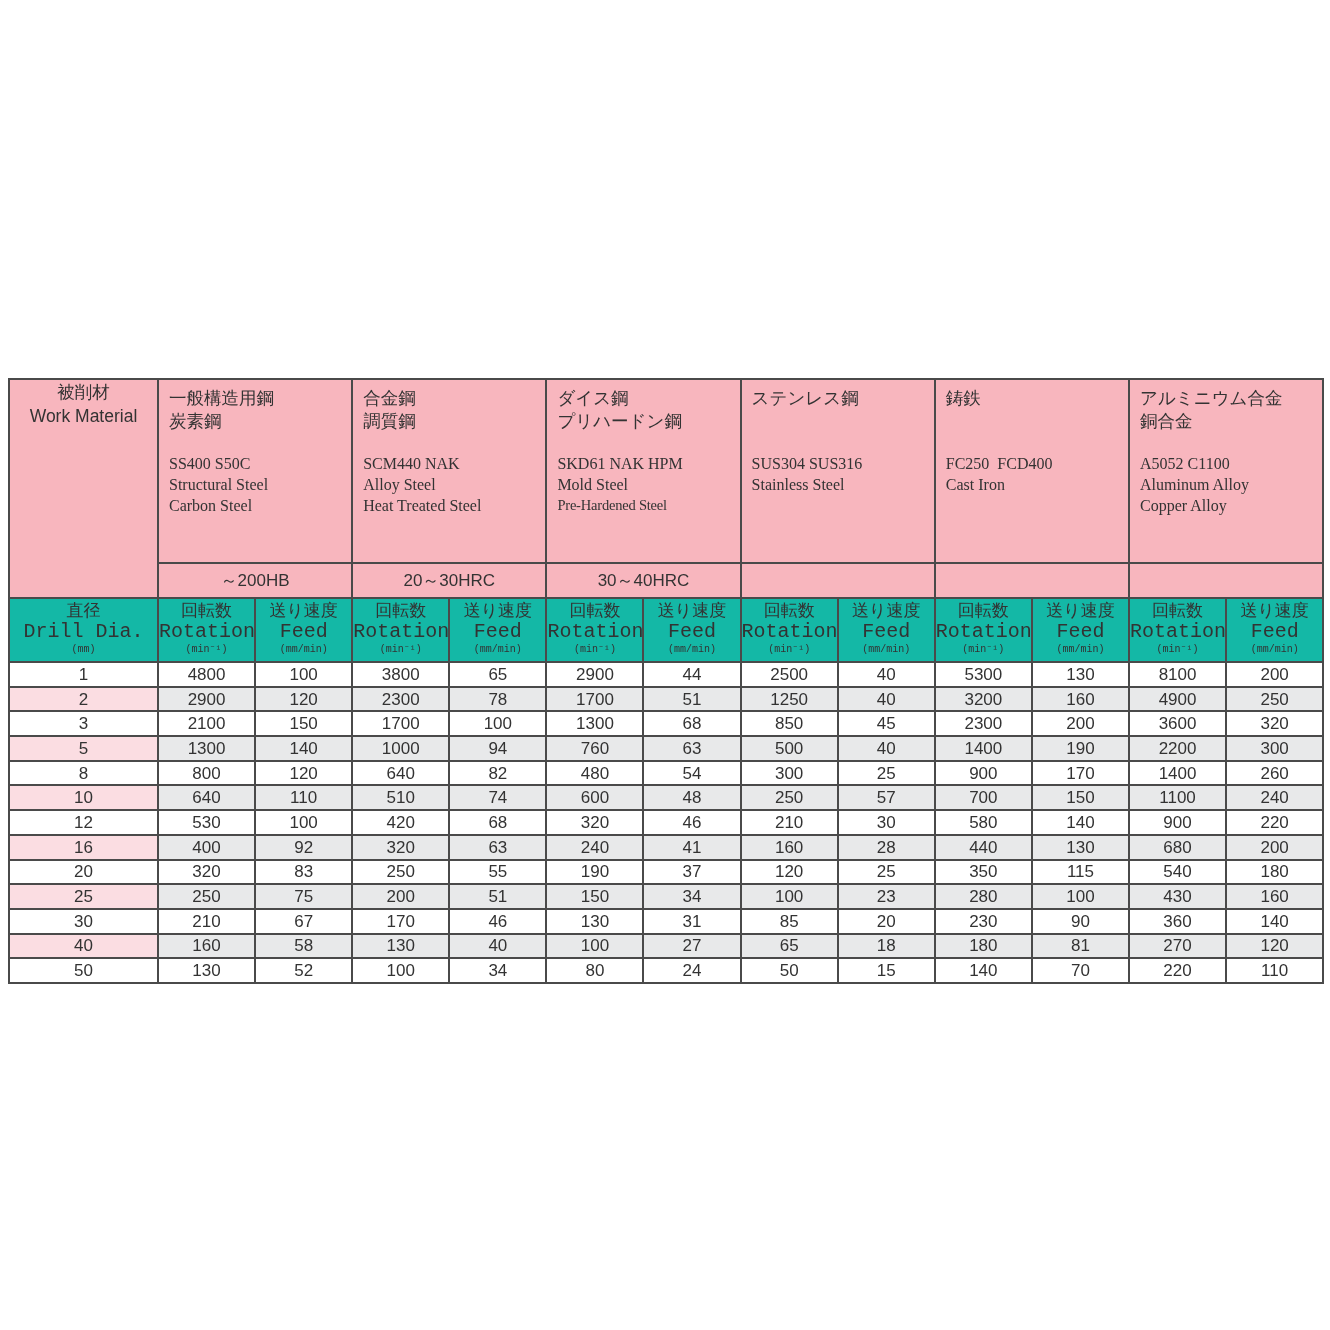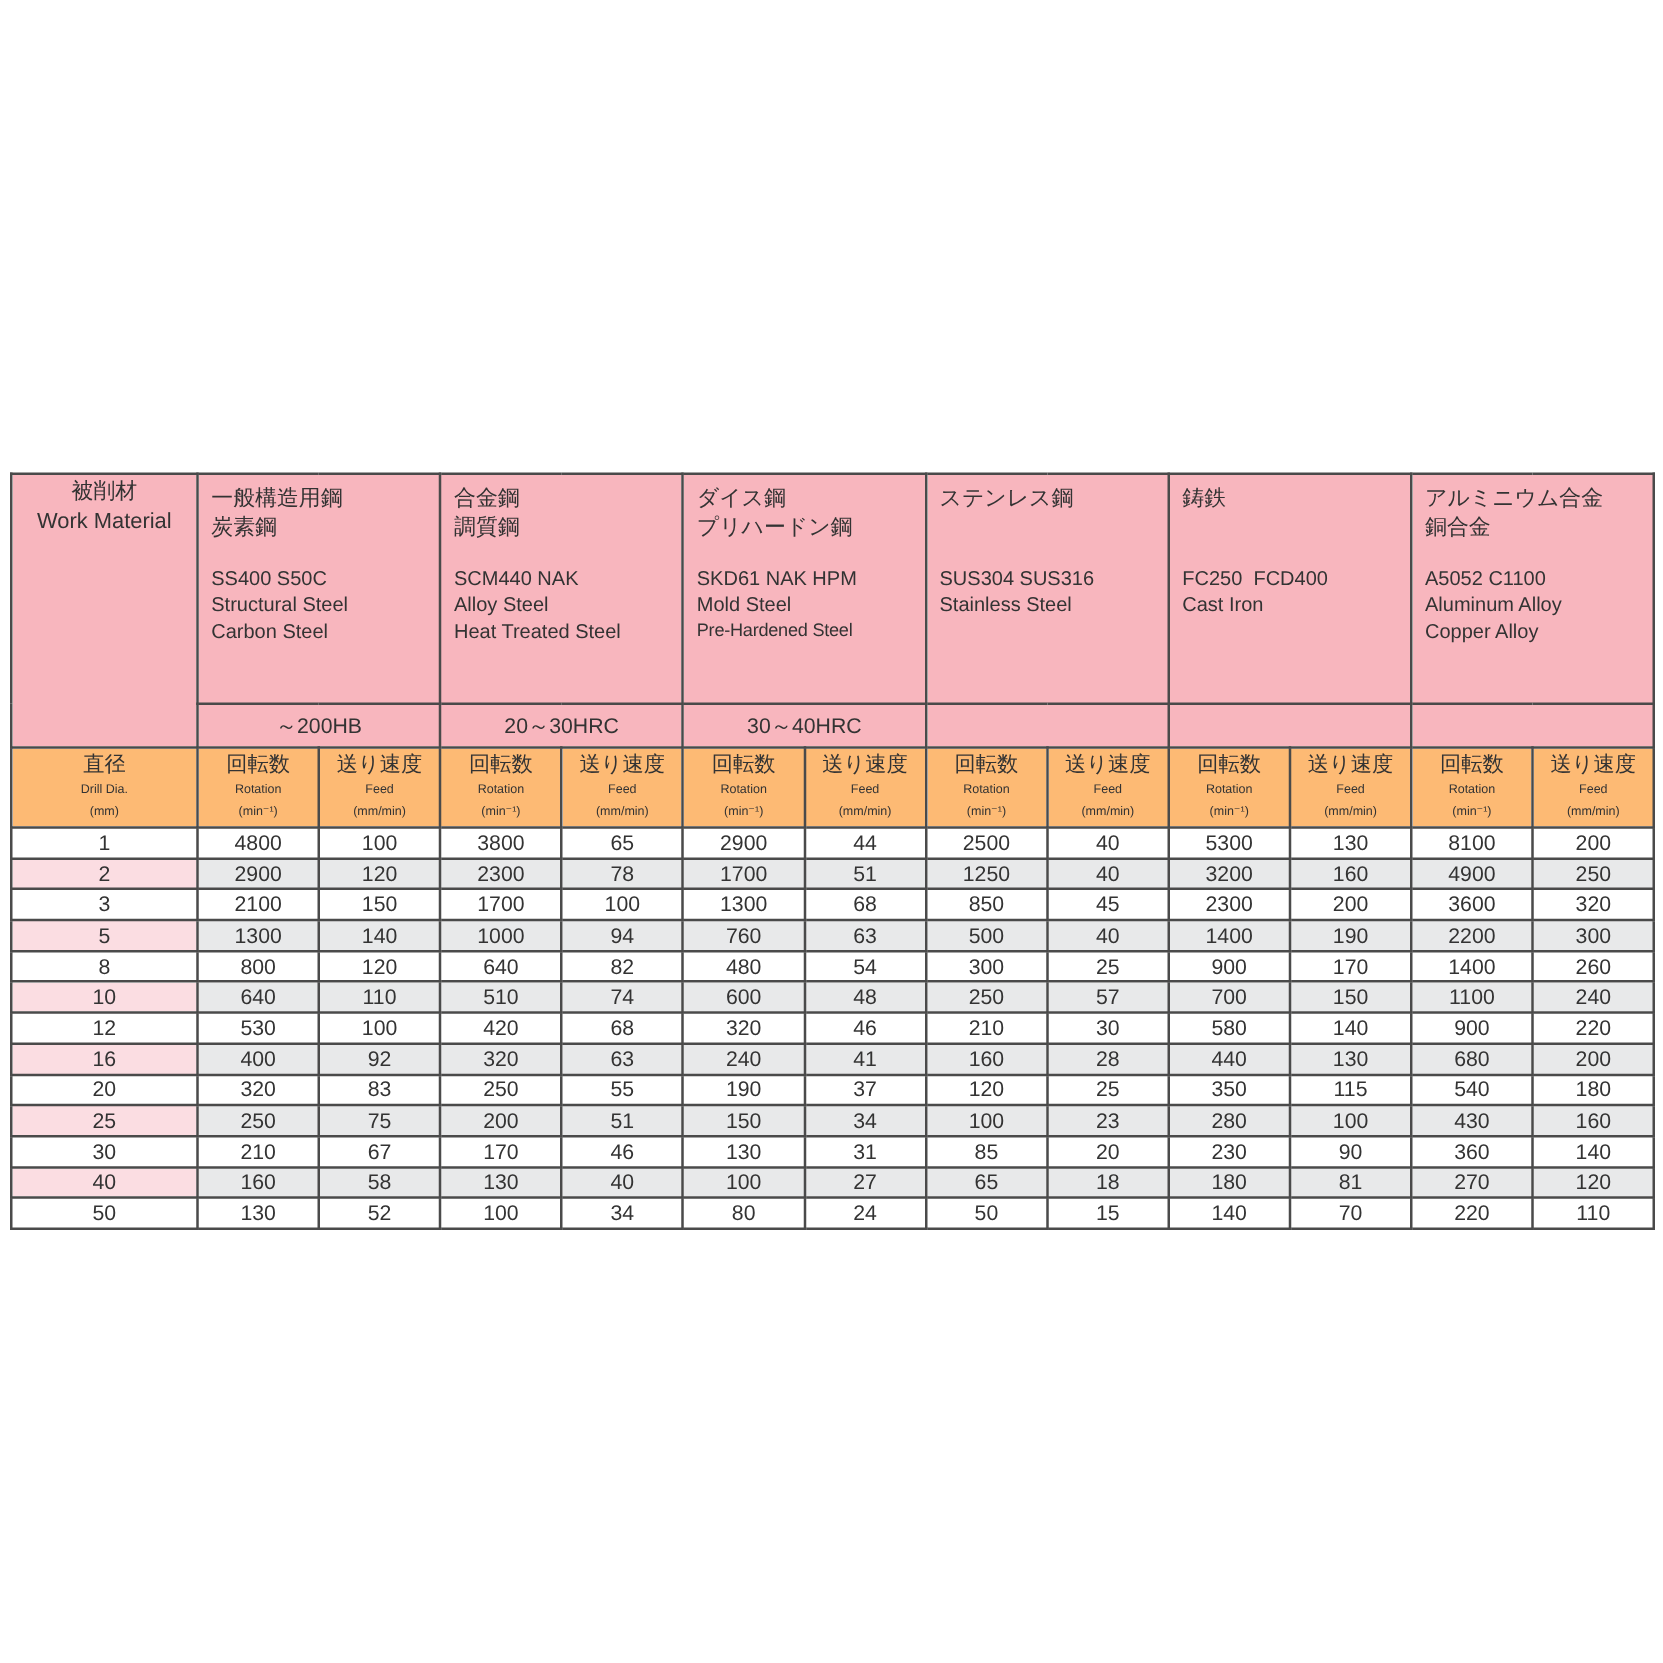--- a/index.html
+++ b/index.html
@@ -24,39 +24,40 @@
   }
   
   tr.mat-row th { background: #f8b6be; vertical-align: top; }
   th.corner {
     vertical-align: middle;
     font-size: 17.5px;
     line-height: 24px;
   }
   th.mat { text-align: left; padding: 7px 8px 0 10px; height: 184px; }
   .mat-ja { height: 66px; font-size: 17.5px; line-height: 23px; }
-  .mat-codes, .mat-en { font-size: 16px; line-height: 21px; white-space: pre-wrap; }
+  .mat-codes, .mat-en { font-size: 16px; line-height: 21px; white-space: pre-wrap; font-family: Liberation Serif, serif; }
   .mat-en.condensed { font-size: 14.5px; letter-spacing: -0.2px; }
   tr.hard-row th {
     background: #f8b6be;
     height: 35px;
     text-align: center;
     font-size: 17px;
     line-height: 26px;
     padding: 0;
   }
   tr.colhead-row th {
-    background: #fdba74;
+    background: #14b8a6;
     height: 63px;
     text-align: center;
     vertical-align: middle;
     padding: 2px 0;
+    font-family: Liberation Mono, monospace;
   }
   .ch-ja { font-size: 17px; line-height: 21px; }
-  .ch-en { font-size: 10px; line-height: 19px; }
+  .ch-en { font-size: 20px; line-height: 19px; }
   .ch-unit { font-size: 10px; line-height: 18px; }
   
   tbody td {
     height: 24.7px;
     text-align: center;
     font-size: 17px;
     line-height: 21px;
     background: #ffffff;
     padding: 0;
   }

